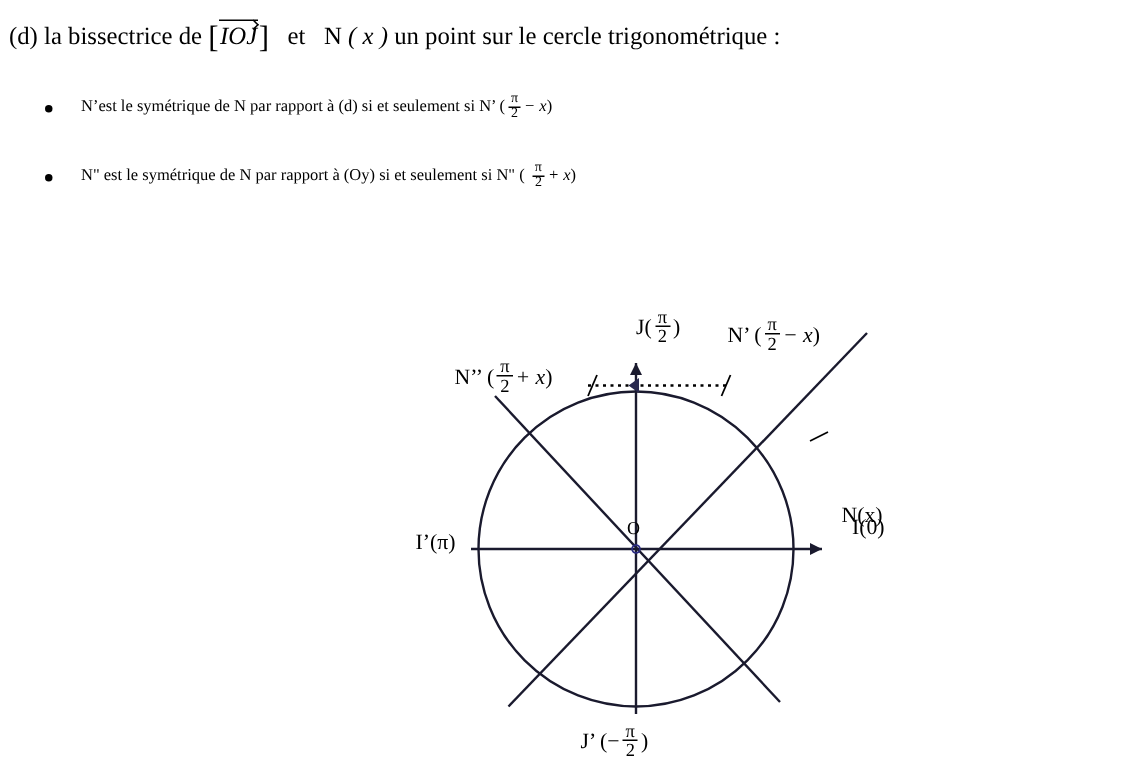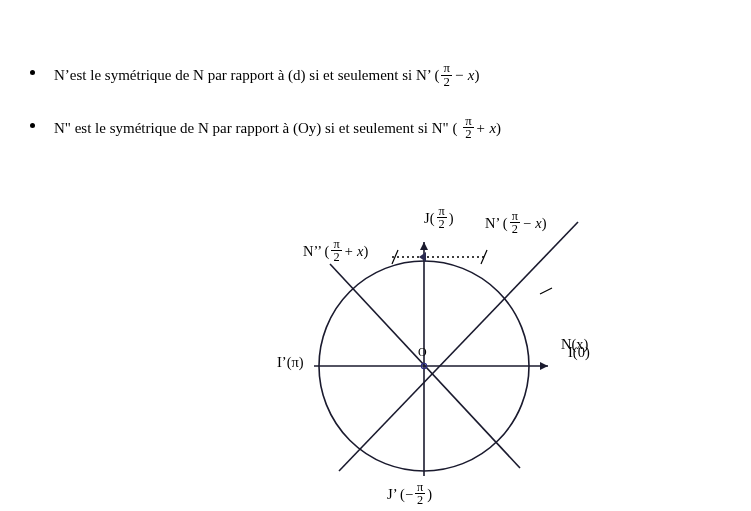--- a/index.html
+++ b/index.html
@@ -29,21 +29,21 @@
   }
   .bullet-list {
     position: absolute;
     left: 6px;
     top: 62px;
     width: 730px;
   }
   .bullet-row {
     position: relative;
     display: block;
-    font-size: 15px;
+    font-size: 11px;
     white-space: nowrap;
     padding-left: 48px;
     margin-bottom: 26px;
   }
   .bullet-dot {
     position: absolute;
     left: 24px;
     top: 8px;
     width: 5px;
     height: 5px;
@@ -111,20 +111,28 @@
     position: absolute;
     font-size: 14.5px;
     white-space: nowrap;
   }
 </style>
 </head>
 <body>
 
 <div class="page">
 
+  <div class="intro-line">
+    <span>(d) la bissectrice de</span>
+    <span class="big-brackets">[</span><span class="overline-vec">IOJ</span><span class="big-brackets">]</span>
+    &nbsp;&nbsp;<span>et</span>
+    &nbsp;&nbsp;<span>N</span>
+    <span class="it">( x )</span>
+    <span>un point sur le cercle trigonométrique :</span>
+  </div>
 
   <div class="bullet-list">
 
     <div class="bullet-row">
       <span class="bullet-dot"></span>
       <span>N’est le symétrique de N par rapport à (d) si et seulement si N’ (</span><span class="frac"><span class="num">π</span><span class="den">2</span></span><span class="it">− x</span><span>)</span>
     </div>
 
     <div class="bullet-row">
       <span class="bullet-dot"></span>

